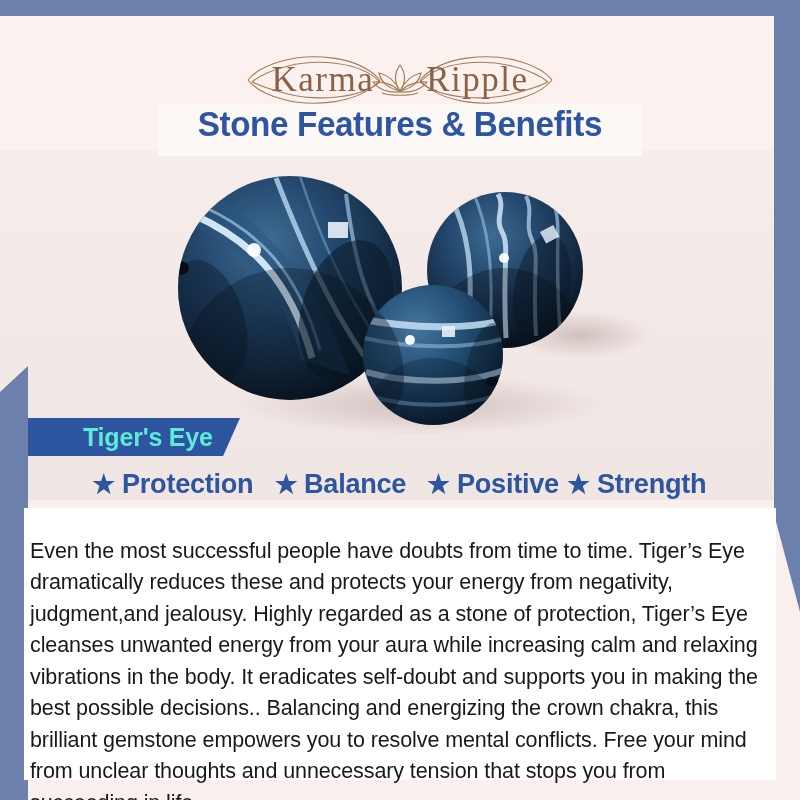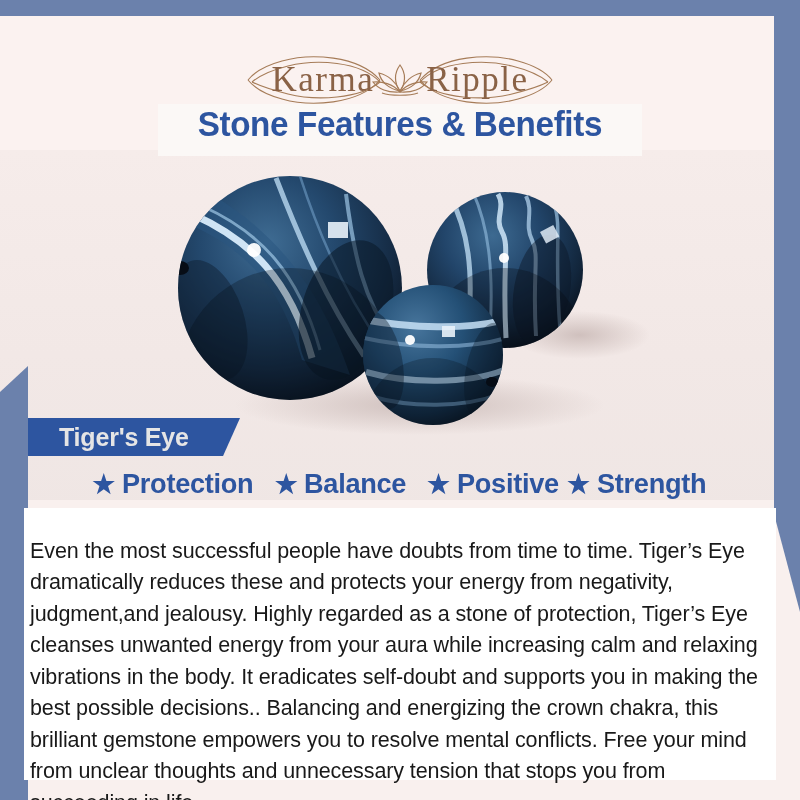--- a/index.html
+++ b/index.html
@@ -49,21 +49,21 @@
   
   .photo{position:absolute;left:150px;top:160px;width:500px;height:275px;}
 
   
   .ribbon{
     position:absolute;left:28px;top:418px;width:212px;height:38px;
     background:#2d55a0;clip-path:polygon(0 0,100% 0,92% 100%,0 100%);
     display:flex;align-items:center;
   }
   .ribbon-text{
-    color:#e5e5e5;font-weight:bold;font-size:25px;padding-left:31px;
+    color:#5eead4;font-weight:bold;font-size:25px;padding-left:55px;
     letter-spacing:-0.2px;white-space:nowrap;
   }
 
   
   .benefits{
     position:absolute;left:24px;top:464px;width:752px;height:40px;
     display:flex;align-items:center;justify-content:center;gap:0px;
   }
   .benefit{display:flex;align-items:center;white-space:nowrap;}
   .benefit .star{color:#2d55a0;font-size:29px;line-height:1;margin-right:5px;}

